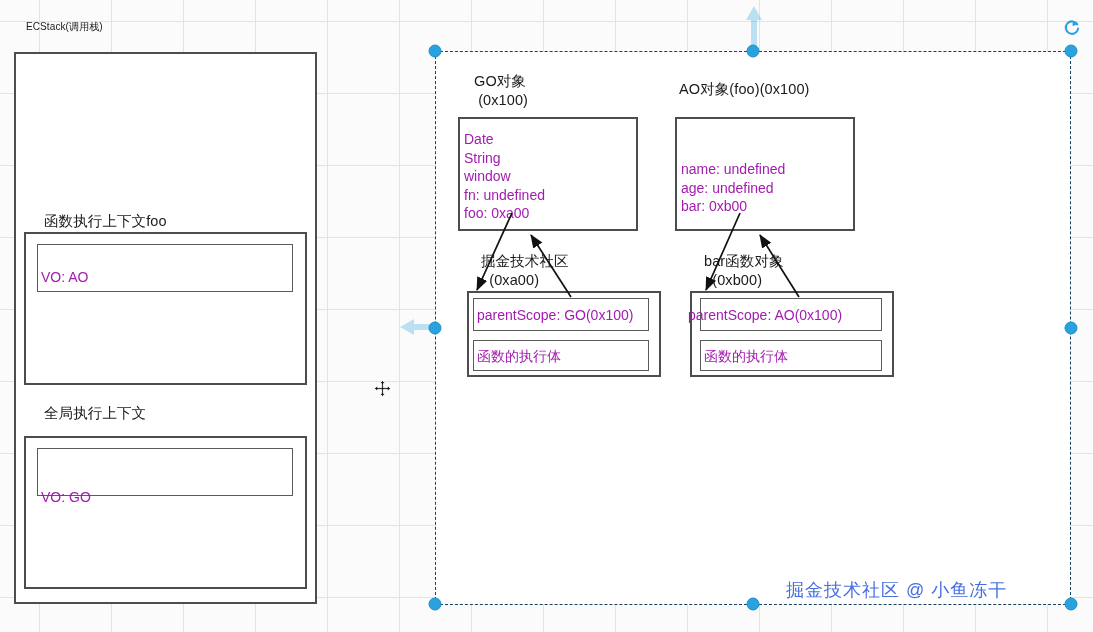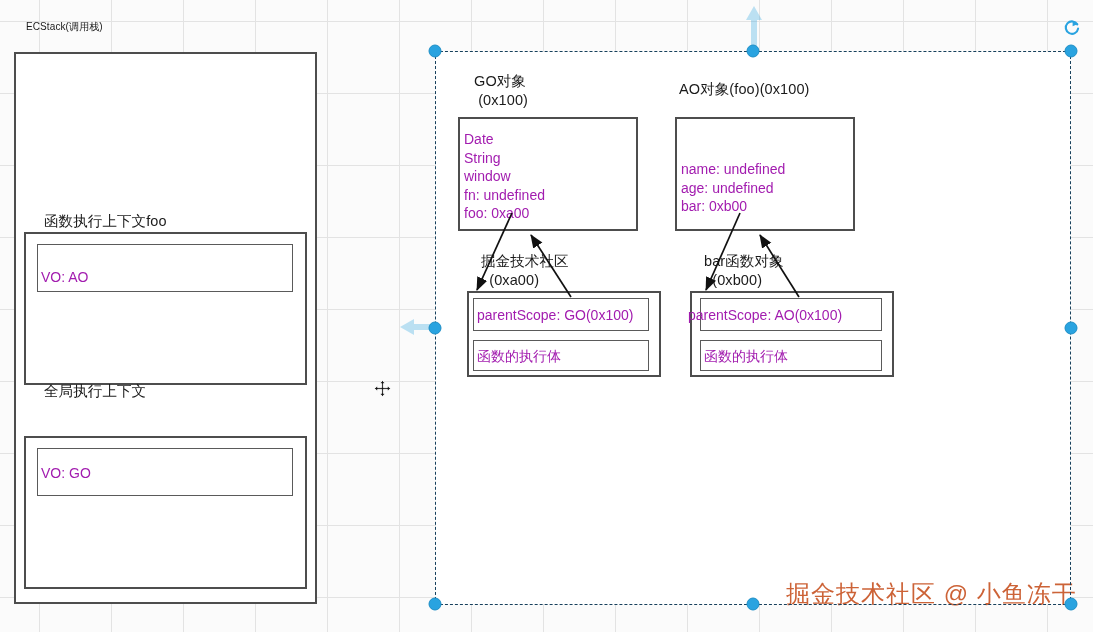--- a/index.html
+++ b/index.html
@@ -45,24 +45,24 @@
     white-space:pre;
   }
 
   
   #ecstack-title{left:26px;top:20px;font-size:10px;}
   #ecstack-box{left:14px;top:52px;width:303px;height:552px;}
   #foo-ctx-label{left:44px;top:212px;}
   #foo-ctx-box{left:24px;top:232px;width:283px;height:153px;}
   #foo-vo-box{left:37px;top:244px;width:256px;height:48px;}
   #foo-vo-text{left:41px;top:268px;}
-  #global-ctx-label{left:44px;top:382px;}
+  #global-ctx-label{left:44px;top:404px;}
   #global-ctx-box{left:24px;top:436px;width:283px;height:153px;}
   #global-vo-box{left:37px;top:448px;width:256px;height:48px;}
-  #global-vo-text{left:41px;top:464px;}
+  #global-vo-text{left:41px;top:488px;}
 
   
   #sel-fill{
     position:absolute;left:436px;top:52px;width:634px;height:552px;
     background:#ffffff;
   }
   #sel-rect{
     position:absolute;left:435px;top:51px;width:636px;height:554px;
     border:1.6px dashed #17405c;
     box-sizing:border-box;
@@ -117,21 +117,21 @@
   #bar-fn-scope-t{left:688px;top:306px;}
   #bar-fn-body{left:700px;top:340px;width:182px;height:31px;}
   #bar-fn-body-t{left:704px;top:347px;}
 
   
   #arrows{position:absolute;left:0;top:0;width:1093px;height:632px;pointer-events:none;}
 
   
   #watermark{
     position:absolute;left:786px;top:578px;
-    font-size:24px;color:#c2410c;opacity:.82;
+    font-size:18px;color:#1d4ed8;opacity:.82;
     letter-spacing:1px;white-space:nowrap;
   }
 </style>
 </head>
 <body>
 
 <div id="canvas"></div>
 
 <div class="lbl" id="ecstack-title">ECStack(调用栈)</div>
 

